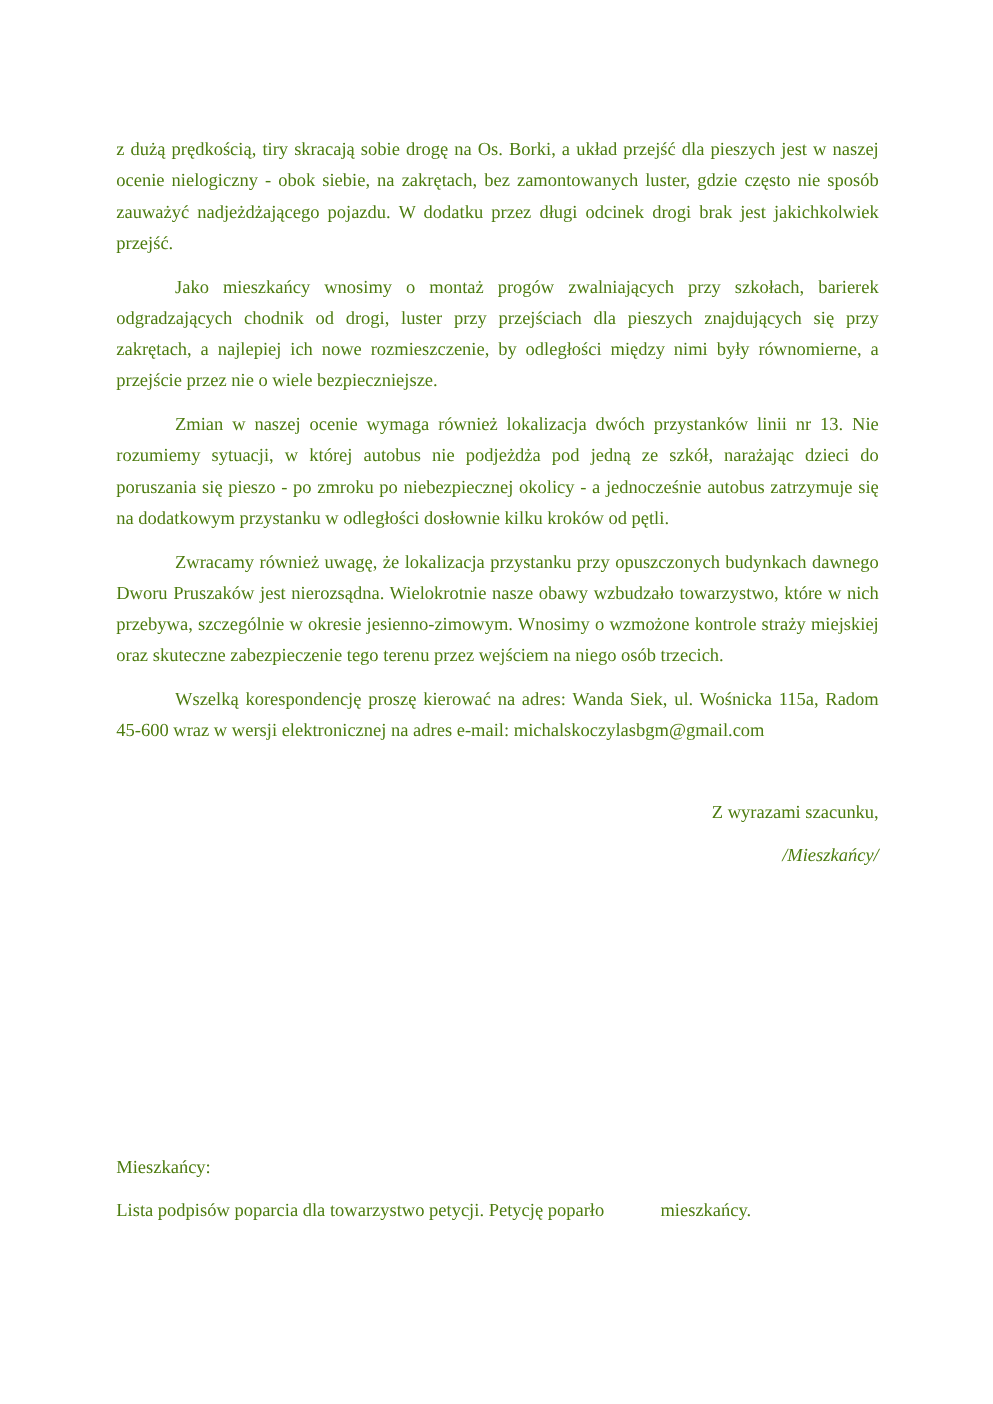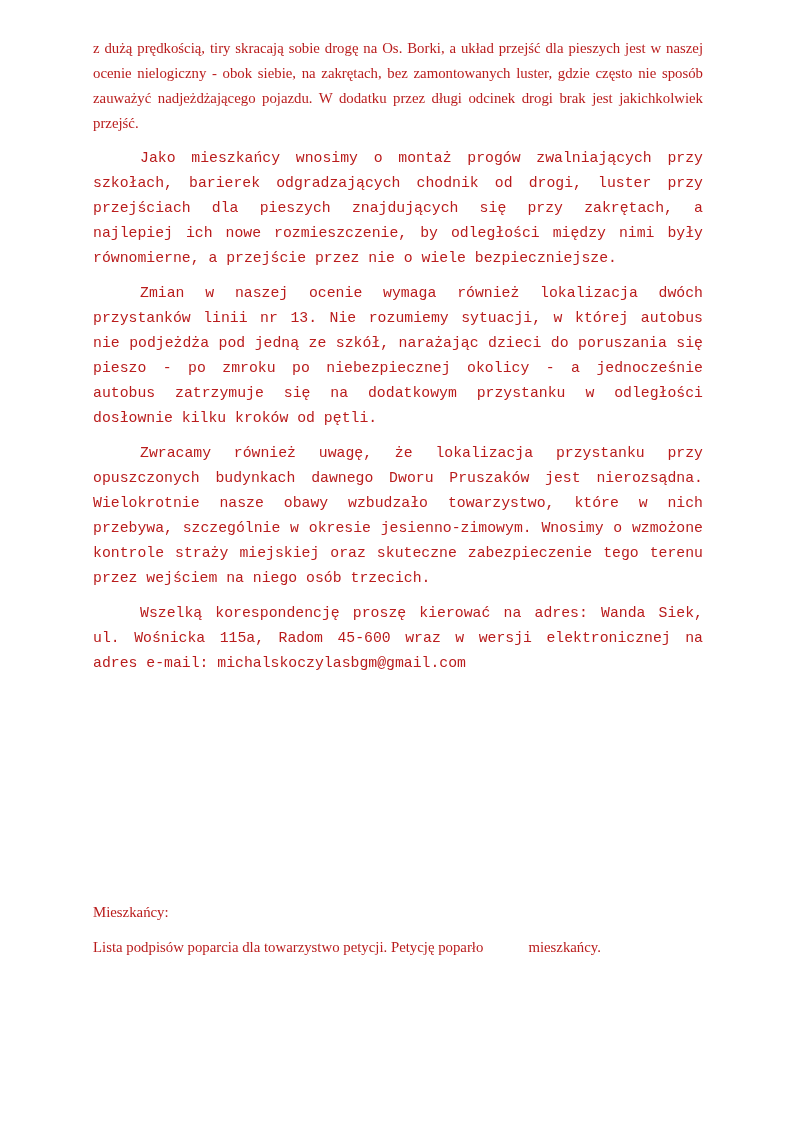--- a/index.html
+++ b/index.html
@@ -7,35 +7,34 @@
     padding: 0;
     background: #ffffff;
   }
   .page {
     position: relative;
     width: 794px;
     height: 1029px;
     margin: 0;
     background: #ffffff;
     box-sizing: border-box;
-    padding: 36px 91px 0 93px;
+    padding: 108px 91px 0 93px;
     font-family: "Liberation Serif", "DejaVu Serif", serif;
     font-size: 14.8px;
     line-height: 25px;
-    color: #b91c1c;
+    color: #4d7c0f;
     overflow: hidden;
   }
   .body-par {
     margin: 0 0 10px 0;
     text-align: justify;
     text-justify: inter-word;
   }
   .body-par.indent {
     text-indent: 47px;
-    font-family: Liberation Mono, monospace;
   }
   .closing {
     margin-top: 40px;
     text-align: right;
   }
   .closing p {
     margin: 0 0 10px 0;
   }
   .signature {
     font-style: italic;
@@ -62,20 +61,24 @@
   <p class="body-par">z dużą prędkością, tiry skracają sobie drogę na Os. Borki, a układ przejść dla pieszych jest w naszej ocenie nielogiczny - obok siebie, na zakrętach, bez zamontowanych luster, gdzie często nie sposób zauważyć nadjeżdżającego pojazdu. W dodatku przez długi odcinek drogi brak jest jakichkolwiek przejść.</p>
 
   <p class="body-par indent">Jako mieszkańcy wnosimy o montaż progów zwalniających przy szkołach, barierek odgradzających chodnik od drogi, luster przy przejściach dla pieszych znajdujących się przy zakrętach, a najlepiej ich nowe rozmieszczenie, by odległości między nimi były równomierne, a przejście przez nie o wiele bezpieczniejsze.</p>
 
   <p class="body-par indent">Zmian w naszej ocenie wymaga również lokalizacja dwóch przystanków linii nr 13. Nie rozumiemy sytuacji, w której autobus nie podjeżdża pod jedną ze szkół, narażając dzieci do poruszania się pieszo - po zmroku po niebezpiecznej okolicy - a jednocześnie autobus zatrzymuje się na dodatkowym przystanku w odległości dosłownie kilku kroków od pętli.</p>
 
   <p class="body-par indent">Zwracamy również uwagę, że lokalizacja przystanku przy opuszczonych budynkach dawnego Dworu Pruszaków jest nierozsądna. Wielokrotnie nasze obawy wzbudzało towarzystwo, które w nich przebywa, szczególnie w okresie jesienno-zimowym. Wnosimy o wzmożone kontrole straży miejskiej oraz skuteczne zabezpieczenie tego terenu przez wejściem na niego osób trzecich.</p>
 
   <p class="body-par indent">Wszelką korespondencję proszę kierować na adres: Wanda Siek, ul. Wośnicka 115a, Radom 45-600 wraz w wersji elektronicznej na adres e-mail: michalskoczylasbgm@gmail.com</p>
 
+  <div class="closing">
+    <p class="salutation">Z wyrazami szacunku,</p>
+    <p class="signature">/Mieszkańcy/</p>
+  </div>
 
   <p class="attachment-label">Mieszkańcy:</p>
 
   <p class="attachment-line">
     <span>Lista podpisów poparcia dla towarzystwo petycji. Petycję poparło</span><span class="blank-gap"></span><span>mieszkańcy.</span>
   </p>
 
 </div>
 
 </body></html>

